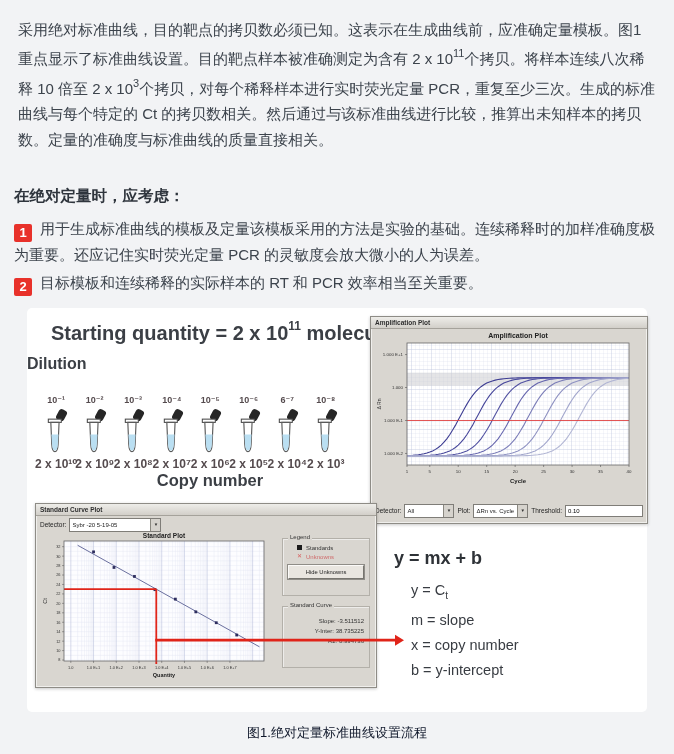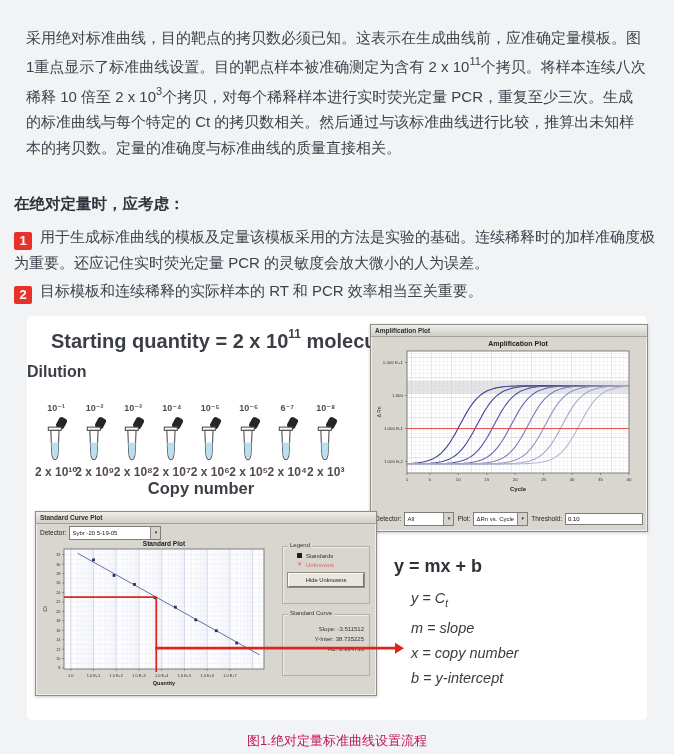--- a/index.html
+++ b/index.html
@@ -3,21 +3,21 @@
 <meta charset="utf-8">
 <style>
   html,body{margin:0;padding:0;}
   body{
     width:674px;height:754px;overflow:hidden;
     background:#f2f3f5;
     font-family:"Liberation Sans","DejaVu Sans",sans-serif;
     color:#3c434c;
   }
   .wrap{padding:13px 14px 0 14px;}
-  .intro{margin:12px;font-size:15px;line-height:25.4px;color:#3c434c;}
+  .intro{margin:4px;font-size:15px;line-height:25.4px;color:#3c434c;}
   .intro sup{font-size:11px;position:relative;top:-1px;}
   h3.sec-head{margin:34px 0 9px 0;font-size:15.5px;font-weight:bold;color:#2f353d;}
   p.item{margin:0 0 3px 0;font-size:15px;line-height:25.4px;color:#3c434c;}
   .badge{
     display:inline-flex;align-items:center;justify-content:center;
     width:18px;height:18px;border-radius:2px;background:#e8312a;color:#fff;
     font-size:13px;font-weight:bold;margin-right:8px;vertical-align:-3px;
   }
   
   .panel{
@@ -25,21 +25,21 @@
     background:#ffffff;border-radius:5px;
   }
   .fig-title{position:absolute;left:24px;top:13px;font-size:20px;font-weight:bold;color:#3b3f45;}
   .fig-title sup{font-size:12px;position:relative;top:-2px;}
   .dilution-label{position:absolute;left:0;top:47px;width:332px;
     font-size:16px;font-weight:600;color:#3b3f45;}
   .tube-row{position:absolute;left:10px;top:87px;width:308px;display:flex;}
   .tube-col{width:38.5px;display:flex;flex-direction:column;align-items:center;}
   .tube-dilution{font-size:9px;font-weight:600;color:#554b4e;height:13px;}
   .tube-copies{font-size:12px;font-weight:600;color:#554b4e;margin-top:1px;white-space:nowrap;}
-  .copy-label{position:absolute;left:4px;top:163px;width:340px;text-align:center;
+  .copy-label{position:absolute;left:13px;top:163px;width:340px;text-align:center;
     font-size:16.5px;font-weight:600;color:#3b3f45;}
   
   .win{position:absolute;background:#d9d6d0;border:1px solid #8e8c86;
     box-shadow:0 1px 3px rgba(0,0,0,.22), inset 0 0 0 1px #f0efec;z-index:1;}
   .win-titlebar{height:11px;background:linear-gradient(#eeede9,#d2cfc9);
     border-bottom:1px solid #a5a29b;font-size:6.5px;font-weight:bold;color:#2e2e2e;
     padding:0 4px;line-height:11px;}
   .amp-win{left:343px;top:8px;width:276px;height:206px;}
   .std-win{left:8px;top:195px;width:340px;height:183px;}
   .win-controls{display:flex;align-items:center;gap:3px;padding:3px 4px 0 4px;
@@ -67,25 +67,25 @@
   .lg-marker-x{color:#d85c5c;font-size:6px;line-height:5px;}
   .hide-btn{margin:5px auto 0 auto;font-size:5.8px;height:12px;width:74px;
     background:#e9e6e0;border:1px solid;border-color:#fbfaf8 #77756f #77756f #fbfaf8;
     box-shadow:0 0 0 1px #8f8d87;color:#222;display:flex;align-items:center;justify-content:center;}
   .stats-box{left:246px;top:102px;width:86px;height:60px;}
   .stats-lines{margin-top:9px;}
   .stats-line{font-size:6px;color:#333;text-align:right;padding-right:5px;line-height:10px;}
   
   .equations{position:absolute;left:367px;top:240px;width:210px;}
   .eq-main{font-size:18px;font-weight:bold;color:#2e3237;}
-  .eq-lines{margin:9px 0 0 17px;font-style:italic;}
+  .eq-lines{margin:9px 0 0 17px;}
   .eq-line{font-size:14.5px;color:#383c42;line-height:25px;}
   .eq-line sub{font-size:10px;}
   .arrow-overlay{position:absolute;left:0;top:0;z-index:5;pointer-events:none;}
-  .caption{margin-top:12px;text-align:center;font-size:13px;color:#be185d;}
+  .caption{margin-top:12px;text-align:center;font-size:13px;color:#0f172a;}
 </style>
 </head>
 <body>
 
 <div class="wrap">
 
   <p class="intro"><span>采用绝对标准曲线，目的靶点的拷贝数必须已知。这表示在生成曲线前，应准确定量模板。图1重点显示了标准曲线设置。目的靶点样本被准确测定为含有 2 x 10</span><sup>11</sup><span>个拷贝。将样本连续八次稀释 10 倍至 2 x 10</span><sup>3</sup><span>个拷贝，对每个稀释样本进行实时荧光定量 PCR，重复至少三次。生成的标准曲线与每个特定的 Ct 的拷贝数相关。然后通过与该标准曲线进行比较，推算出未知样本的拷贝数。定量的准确度与标准曲线的质量直接相关。</span></p>
 
   <h3 class="sec-head">在绝对定量时，应考虑：</h3>
 

